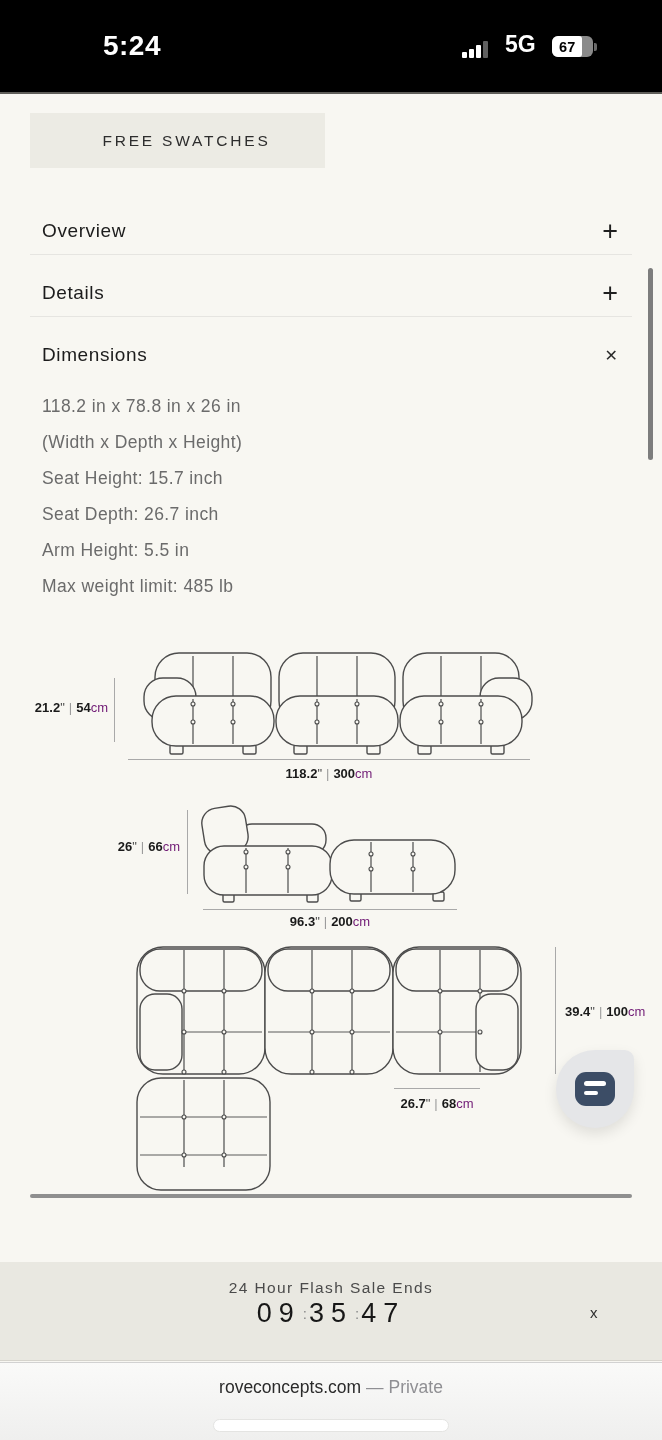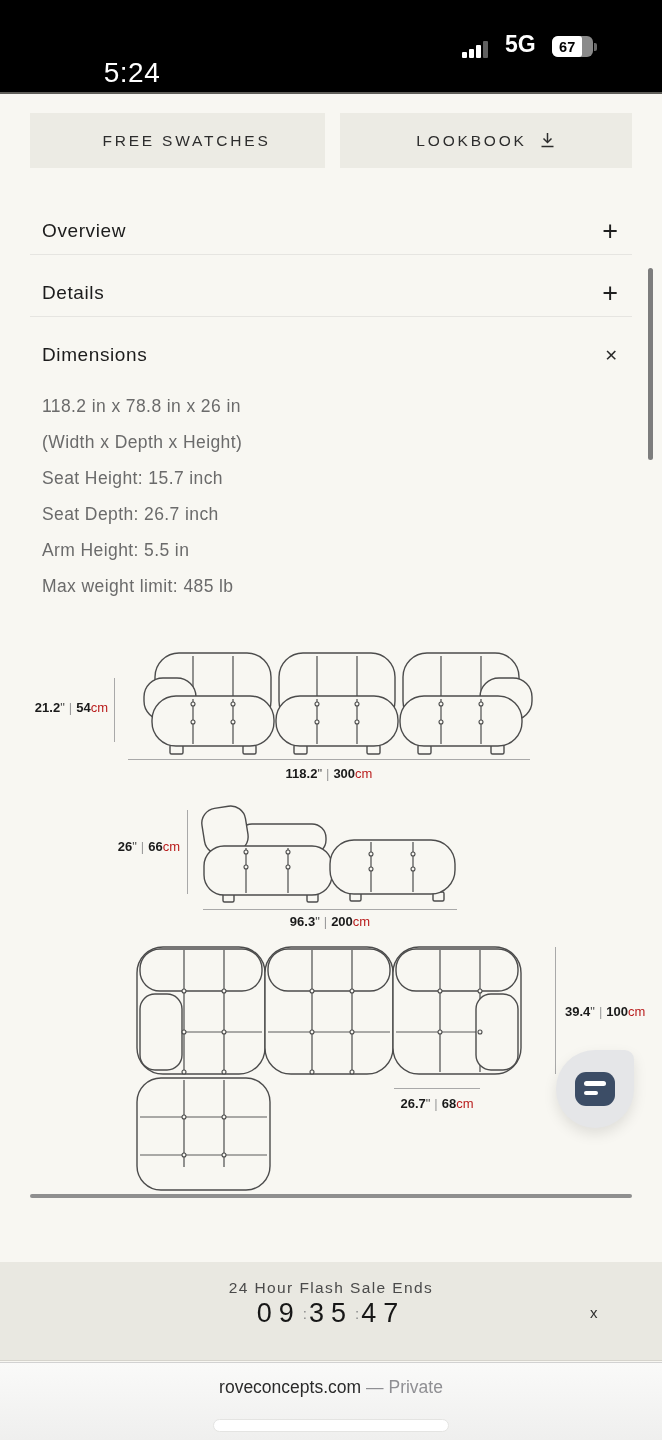--- a/index.html
+++ b/index.html
@@ -1,21 +1,21 @@
 <!DOCTYPE html>
 <html><head>
 <meta charset="utf-8">
 <style>
   html,body{margin:0;padding:0;background:#ddd;}
   *{box-sizing:border-box;font-family:"Liberation Sans", sans-serif;}
   .frame{position:relative;width:662px;height:1440px;margin:0 auto;background:#f8f7f2;overflow:hidden;}
 
   
   .status-bar{position:absolute;left:0;top:0;width:662px;height:94px;background:#000;border-bottom:2px solid #5f5e59;}
-  .sb-time{position:absolute;left:84px;top:30px;width:96px;text-align:center;color:#fff;font-size:28px;font-weight:400;letter-spacing:.5px;margin-top:27px;}
+  .sb-time{position:absolute;left:84px;top:30px;width:96px;text-align:center;color:#fff;font-size:28px;font-weight:700;letter-spacing:.5px;}
   .sb-signal{position:absolute;left:462px;top:40px;height:18px;display:flex;align-items:flex-end;gap:2.5px;}
   .sb-signal i{display:block;width:4.5px;border-radius:1px;background:#fff;}
   .sb-signal i.b1{height:6px}.sb-signal i.b2{height:9px}.sb-signal i.b3{height:13px}
   .sb-signal i.b4{height:17px;background:#5f5f5f;}
   .sb-net{position:absolute;left:505px;top:31px;color:#fff;font-size:23px;font-weight:600;}
   .sb-batt{position:absolute;left:552px;top:36px;width:41px;height:21px;background:#8a8a8a;border-radius:6px;}
   .sb-batt .fill{position:absolute;left:0;top:0;bottom:0;width:74%;background:#fff;border-radius:6px 3px 3px 6px;}
   .sb-batt .pct{position:absolute;left:0;top:0;bottom:0;width:74%;display:flex;align-items:center;justify-content:center;color:#000;font-size:14.5px;font-weight:700;}
   .sb-batt .nub{position:absolute;right:-4px;top:6.5px;width:3px;height:8px;background:#6a6a6a;border-radius:0 2px 2px 0;}
 
@@ -42,21 +42,21 @@
 
   
   .diagram{position:absolute;}
   .diagram svg{position:absolute;overflow:visible;}
   .d-front{left:30px;top:554px;width:602px;height:140px;}
   .d-side{left:80px;top:706px;width:502px;height:130px;}
   .d-top{left:100px;top:838px;width:562px;height:233px;}
   .mline{position:absolute;background:#a9a9a9;}
   .dim-label{position:absolute;font-size:13px;color:#1a1a1a;white-space:nowrap;}
   .dim-label .v{font-weight:700;color:#1a1a1a;}
-  .dim-label .u{font-weight:400;color:#b91c1c;}
+  .dim-label .u{font-weight:400;color:#701a75;}
   .dim-label .qu{font-weight:400;color:#4a4a4a;}
   .dim-label .sep{font-weight:300;color:#9a9a9a;margin:0 4px;}
   .sofa rect,.sofa line,.sofa circle{stroke:#4c4c4c;}
   .sofa rect{fill:#f8f7f2;stroke-width:1.4;}
   .sofa line{stroke-width:1.2;}
   .sofa circle{fill:#f8f7f2;stroke-width:1.1;}
   .sofa .seam{stroke:#5a5a5a;stroke-width:1;}
 
   .section-divider{position:absolute;left:30px;top:1098px;width:602px;height:4px;background:#8f8f8f;border-radius:2px;}
 
@@ -102,30 +102,20 @@
       <div class="fill"></div>
       <div class="pct">67</div>
       <div class="nub"></div>
     </div>
   </div>
 
   <div class="page">
 
     <button class="btn btn-swatches">
       <span>FREE SWATCHES</span>
-    </button>
-    <button class="btn btn-lookbook">
-      <span>LOOKBOOK</span>
-      <svg class="dl-icon" viewBox="0 0 17 17">
-        <g fill="none" stroke="#2d2d2d" stroke-width="1.5">
-          <line x1="8.5" y1="1" x2="8.5" y2="10"></line>
-          <polyline points="4.5,6.5 8.5,10.5 12.5,6.5"></polyline>
-          <line x1="2.5" y1="14.5" x2="14.5" y2="14.5"></line>
-        </g>
-      </svg>
     </button>
 
     <div class="acc-row row-overview">
       <span class="lbl">Overview</span>
       <span class="toggle plus">+</span>
     </div>
     <div class="acc-row row-details">
       <span class="lbl">Details</span>
       <span class="toggle plus">+</span>
     </div>

